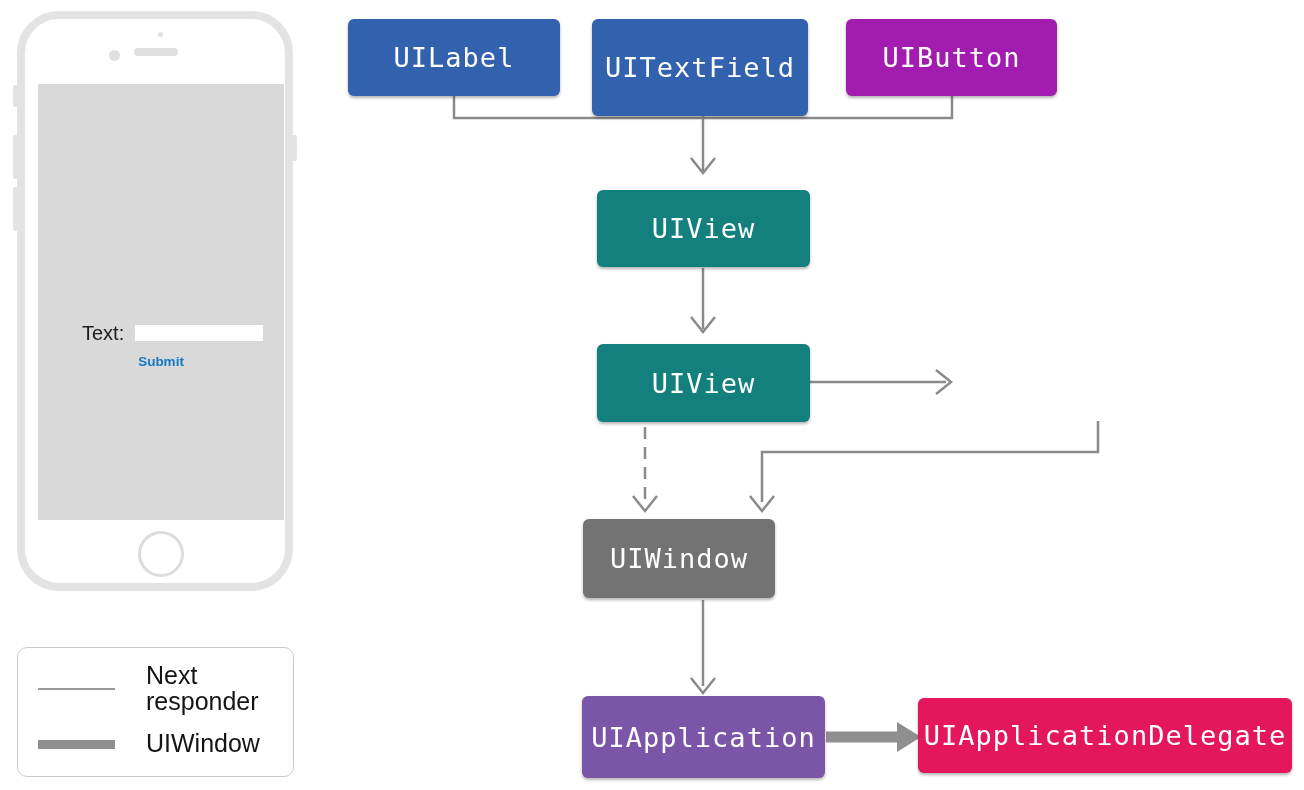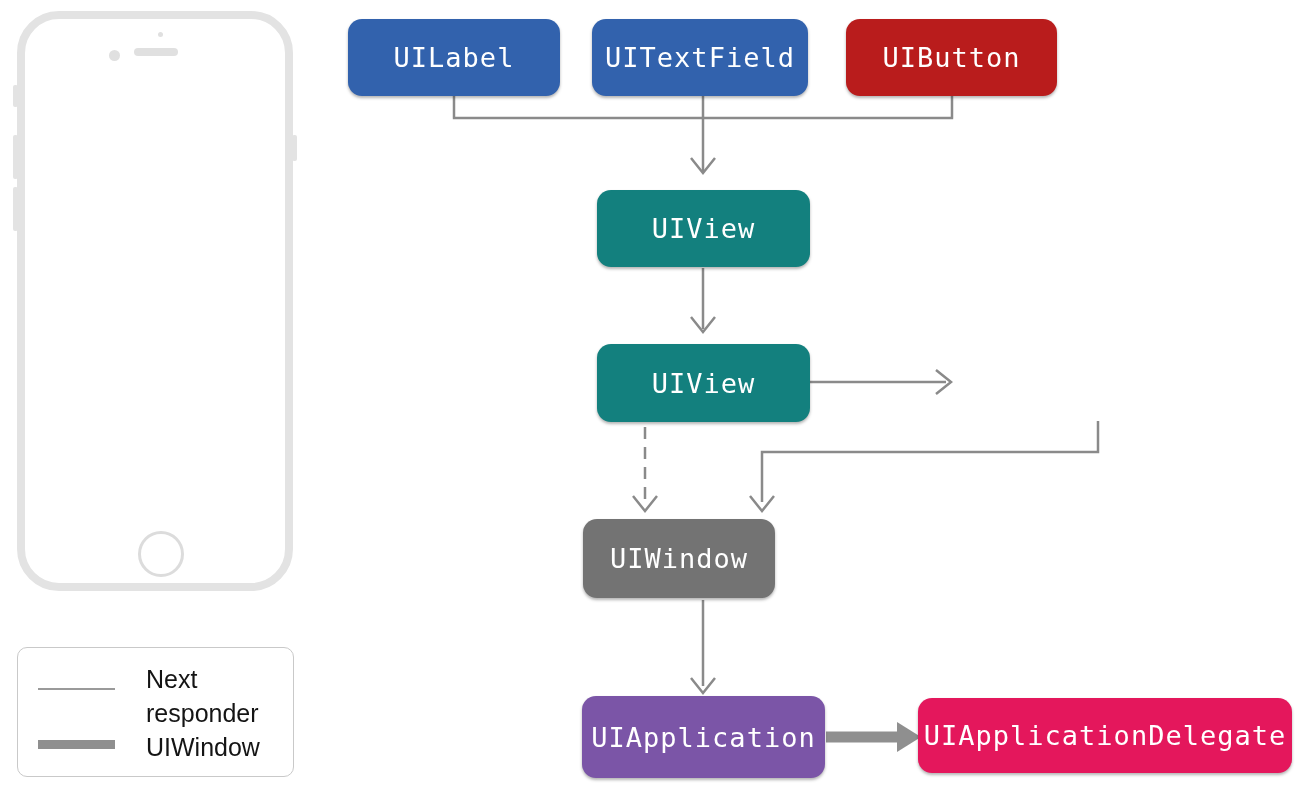--- a/index.html
+++ b/index.html
@@ -1,20 +1,20 @@
 <!DOCTYPE html>
 <html><head>
 <meta charset="utf-8">
 <style>
   html,body{margin:0;padding:0;background:#ffffff;}
   .canvas{position:relative;width:1304px;height:790px;background:#ffffff;overflow:hidden;
           font-family:"Liberation Sans",sans-serif;}
   svg.wires{position:absolute;left:0;top:0;pointer-events:none;}
   .node{position:absolute;display:flex;align-items:center;justify-content:center;
-        border-radius:14px;color:#ffffff;
+        border-radius:6px;color:#ffffff;
         font-family:"DejaVu Sans Mono","Liberation Mono",monospace;
         font-size:27px;letter-spacing:1px;
         box-shadow:0 2px 3px rgba(40,40,40,.35);}
   
   .phone{position:absolute;left:17px;top:11px;width:276px;height:580px;background:#ffffff;
          border:8px solid #e3e3e3;border-radius:42px;box-sizing:border-box;}
   .phone .screen{position:absolute;left:13px;top:65px;width:246px;height:436px;background:#d9d9d9;}
   .phone .cam{position:absolute;left:84px;top:31px;width:11px;height:11px;border-radius:50%;background:#e0e0e0;}
   .phone .mic-dot{position:absolute;left:133px;top:13px;width:5px;height:5px;border-radius:50%;background:#e0e0e0;}
   .phone .speaker{position:absolute;left:109px;top:29px;width:44px;height:8px;border-radius:4px;background:#e0e0e0;}
@@ -24,21 +24,21 @@
   .screen-label{position:absolute;left:44px;top:238px;font-size:20px;color:#1c1c1c;}
   .screen-input{position:absolute;left:97px;top:241px;width:128px;height:16px;background:#ffffff;
                 border:none;outline:none;padding:0 3px;font-size:12px;box-sizing:border-box;}
   .screen-submit{position:absolute;left:0;top:270px;width:246px;text-align:center;
                  font-size:13.5px;font-weight:bold;color:#1678c2;cursor:pointer;}
   
   .legend{position:absolute;left:17px;top:647px;width:277px;height:130px;background:#ffffff;
           border:1.5px solid #c9c9c9;border-radius:10px;box-sizing:border-box;}
   .legend .line-thin{position:absolute;left:20px;top:40px;width:77px;height:2px;background:#9a9a9a;}
   .legend .line-thick{position:absolute;left:20px;top:92px;width:77px;height:9px;background:#8f8f8f;}
-  .legend .lbl{position:absolute;left:128px;font-size:25px;line-height:34px;color:#141414;}
+  .legend .lbl{position:absolute;left:128px;font-size:25px;line-height:26px;color:#141414;}
   .legend .lbl-next{top:14px;width:140px;}
   .legend .lbl-del{top:82px;width:140px;}
   
   .watermark{position:absolute;left:1128px;top:748px;width:176px;height:42px;pointer-events:none;
              font-size:20px;font-weight:bold;white-space:nowrap;margin-top:44px;}
   .watermark .echo{position:absolute;left:2px;top:12px;color:#e8719e;opacity:.75;}
   .watermark .main{position:absolute;left:8px;top:2px;color:rgba(255,255,255,.8);}
 </style>
 </head>
 <body>
@@ -74,26 +74,31 @@
   </svg>
 
   <div class="phone">
     <div class="side-btn" style="left:-12px;top:66px;height:22px;"></div>
     <div class="side-btn" style="left:-12px;top:116px;height:44px;"></div>
     <div class="side-btn" style="left:-12px;top:168px;height:44px;"></div>
     <div class="side-btn" style="left:267px;top:116px;height:26px;"></div>
     <div class="mic-dot"></div>
     <div class="cam"></div>
     <div class="speaker"></div>
+    <div class="screen">
+      <span class="screen-label">Text:</span>
+      <input class="screen-input" type="text" value="" style="">
+      <div class="screen-submit">Submit</div>
+    </div>
     <div class="home"></div>
   </div>
 
   <div class="node" style="left: 348px; top: 19px; width: 212px; height: 77px; background-color: rgb(50, 98, 173);">UILabel</div>
-  <div class="node" style="left: 592px; top: 19px; width: 216px; height: 77px; background-color: rgb(50, 98, 173);">UITextField</div>
-  <div class="node" style="left: 846px; top: 19px; width: 211px; height: 77px; background-color: #b91c1c;">UIButton</div>
+  <div class="node" style="left: 592px; top: 19px; width: 216px; height: 97px; background-color: rgb(50, 98, 173);">UITextField</div>
+  <div class="node" style="left: 846px; top: 19px; width: 211px; height: 77px; background-color: #a21caf;">UIButton</div>
   <div class="node" style="left: 597px; top: 190px; width: 213px; height: 77px; background-color: rgb(19, 128, 126);">UIView</div>
   <div class="node" style="left: 597px; top: 344px; width: 213px; height: 78px; background-color: rgb(19, 128, 126);">UIView</div>
   <div class="node" style="left: 583px; top: 519px; width: 192px; height: 79px; background-color: #737373;">UIWindow</div>
   <div class="node" style="left: 582px; top: 696px; width: 243px; height: 82px; background-color: rgb(123, 85, 167); text-align: center;">UIApplication</div>
   <div class="node" style="left: 918px; top: 698px; width: 374px; height: 75px; background-color: rgb(228, 23, 92);">UIApplicationDelegate</div>
 
   <div class="legend">
     <div class="line-thin"></div>
     <div class="lbl lbl-next">Next responder</div>
     <div class="line-thick"></div>

